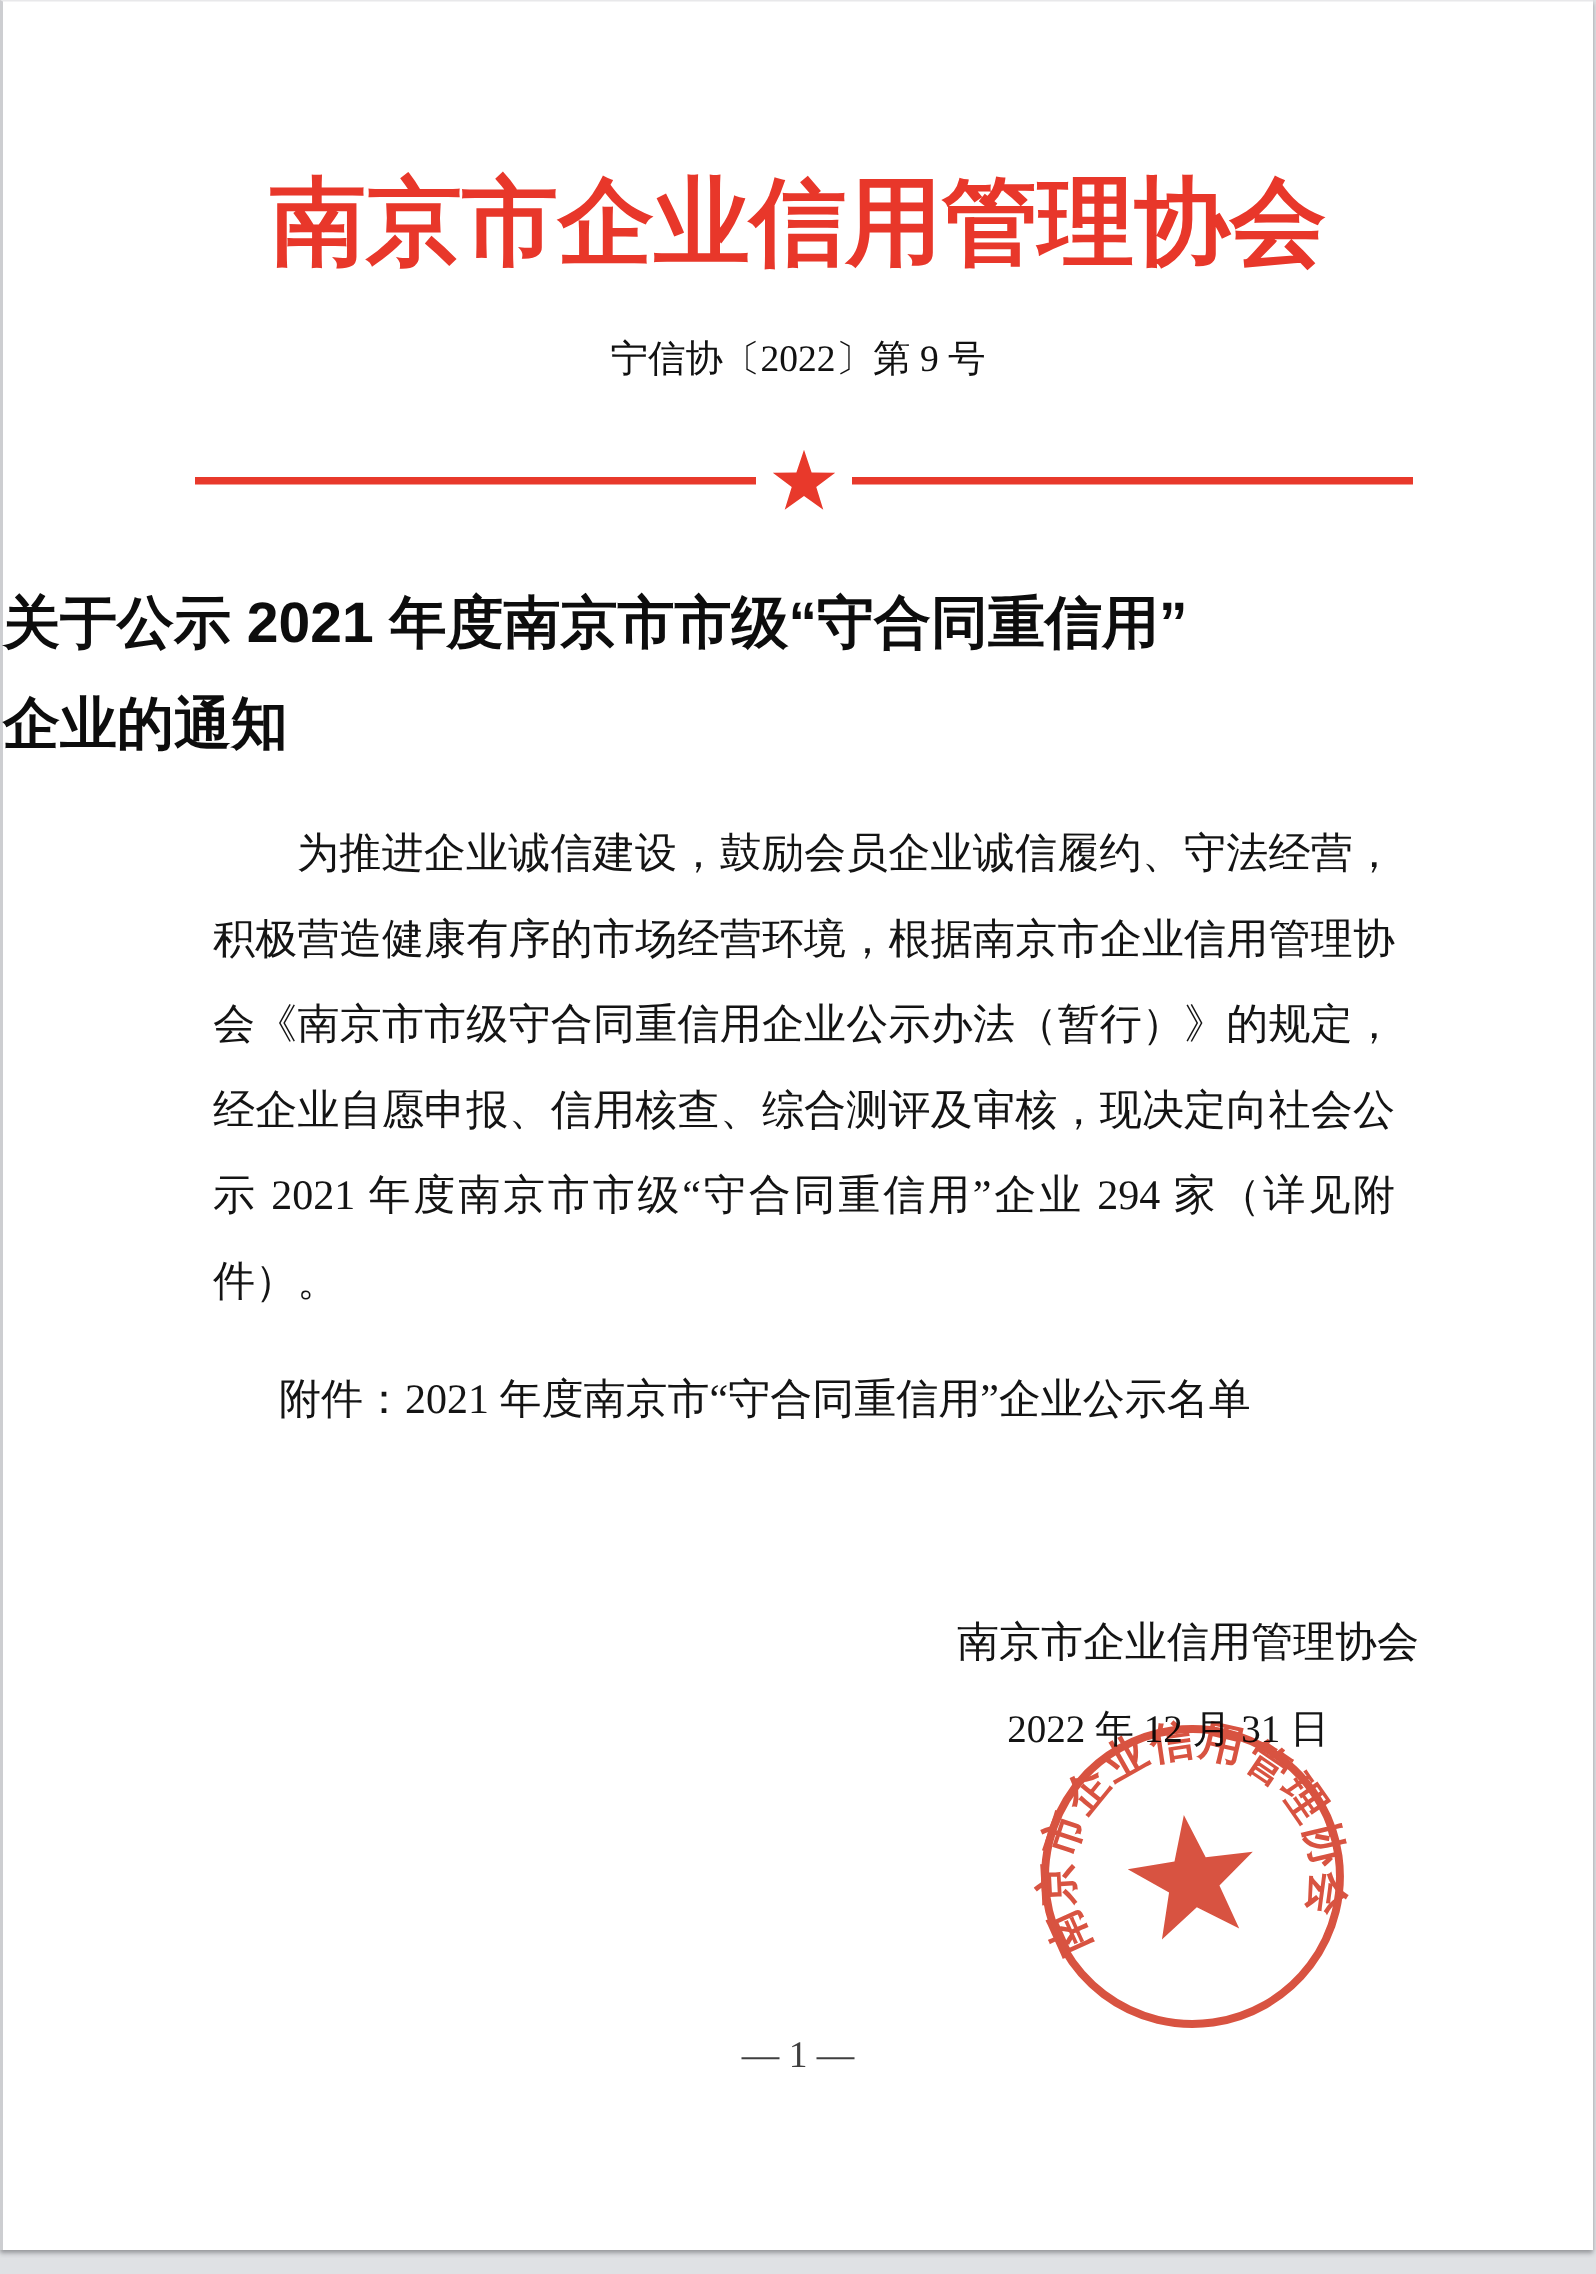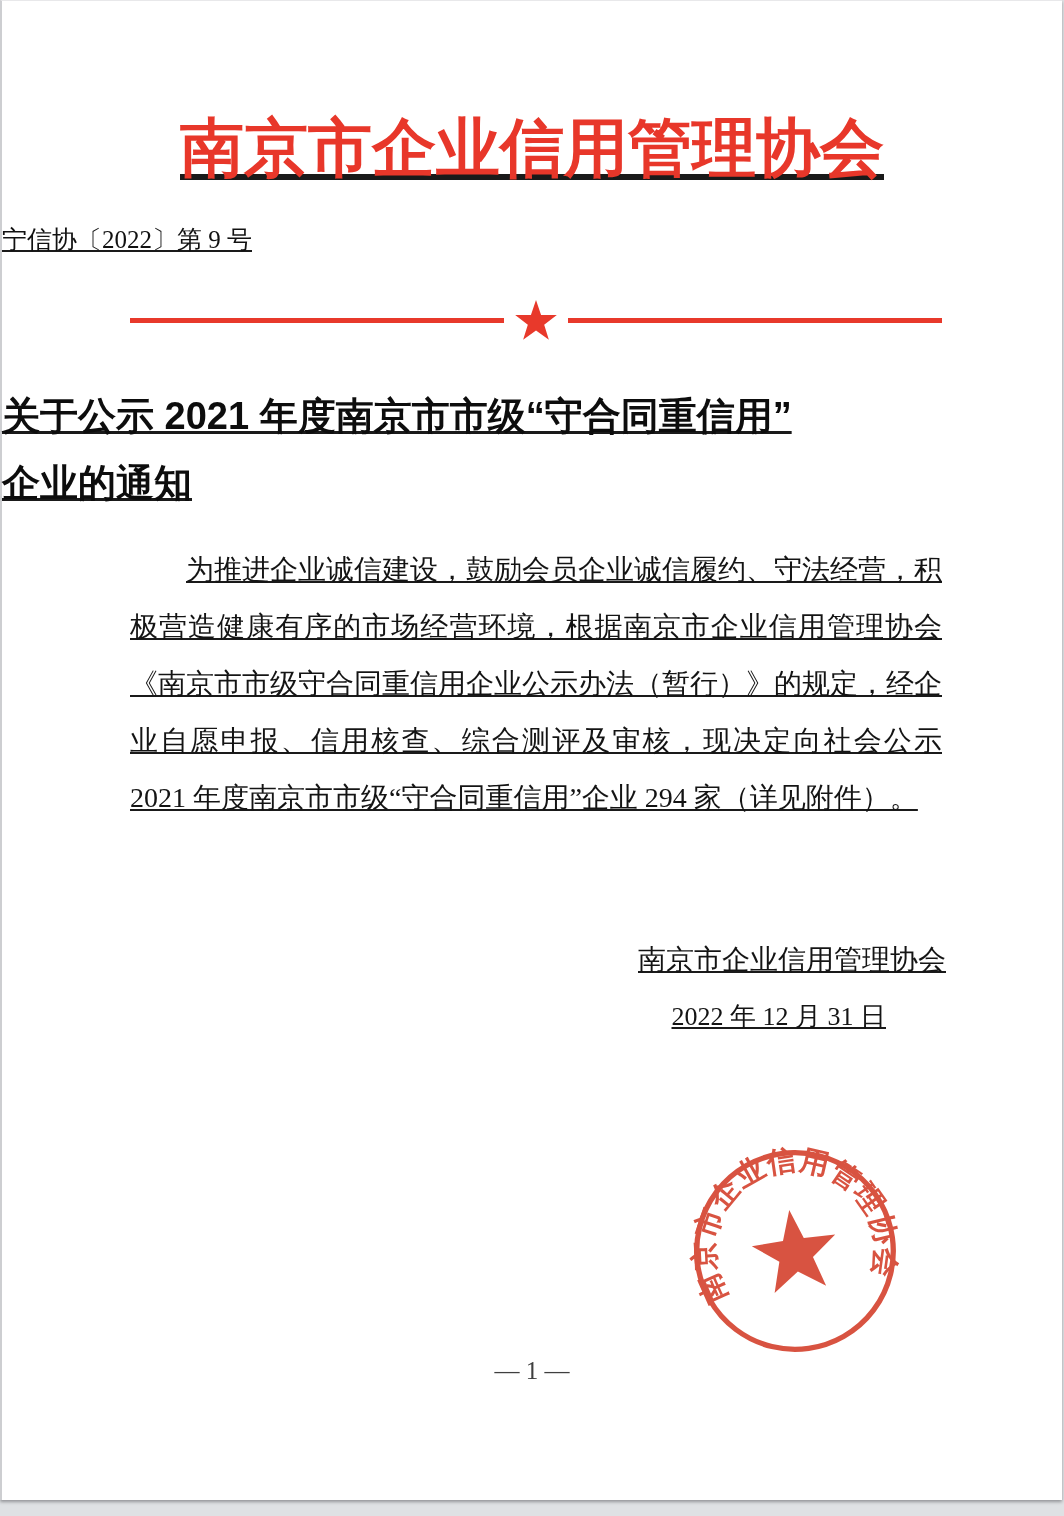--- a/index.html
+++ b/index.html
@@ -19,34 +19,34 @@
     left: 0;
     top: 0;
     width: 1062px;
     height: 1500px;
     background: #ffffff;
     border-left: 2px solid #cdced1;
     border-top: 1px solid #e8e8ea;
     box-shadow: 0 2px 3px rgba(60,60,65,0.45);
     box-sizing: border-box;
     color: #1a1a1a;
-    text-decoration: underline;
   }
   .org-title {
     margin-top: 112px;
     text-align: center;
     font-size: 64px;
     line-height: 70px;
     font-weight: bold;
     color: #e8372a;
     letter-spacing: 0px;
     font-family: "Liberation Sans", sans-serif;
   }
   .doc-number {
     margin-top: 42px;
+    text-align: center;
     font-size: 25px;
     line-height: 30px;
     color: #111;
     font-family: "Liberation Serif", serif;
   }
   .red-rule {
     margin: 44px 120px 0 128px;
     height: 42px;
     display: flex;
     align-items: center;
@@ -73,21 +73,21 @@
   }
   .body-block {
     margin: 24px 120px 0 128px;
     font-size: 28px;
     line-height: 57px;
     text-align: justify;
     font-family: "Liberation Serif", serif;
     color: #141414;
   }
   .body-block p {
-    margin: 0;
+    margin: 12px;
     text-indent: 2em;
   }
   .attachment {
     margin: 22px 120px 0 128px;
     font-size: 28px;
     line-height: 57px;
     text-indent: 2em;
     font-family: "Liberation Serif", serif;
     color: #141414;
   }
@@ -150,20 +150,21 @@
 
     <div class="doc-title">
       <div>关于公示 2021 年度南京市市级“守合同重信用”</div>
       <div>企业的通知</div>
     </div>
 
     <div class="body-block">
       <p>为推进企业诚信建设，鼓励会员企业诚信履约、守法经营，积极营造健康有序的市场经营环境，根据南京市企业信用管理协会《南京市市级守合同重信用企业公示办法（暂行）》的规定，经企业自愿申报、信用核查、综合测评及审核，现决定向社会公示 2021 年度南京市市级“守合同重信用”企业 294 家（详见附件）。</p>
     </div>
 
+    <div class="attachment">附件：2021 年度南京市“守合同重信用”企业公示名单</div>
 
     <div class="signature-org">南京市企业信用管理协会</div>
 
     <div class="signature-date">2022 年 12 月 31 日</div>
 
     <svg class="seal" viewBox="0 0 220 220">
       <g transform="rotate(-8 110 110)">
         <circle cx="110" cy="110" r="102" fill="none" stroke="#d4402c" stroke-width="5.5"></circle>
         <path id="sealArc" d="M 37.3,152 A 84,84 0 1 1 182.7,152" fill="none"></path>
         <text font-size="30" font-weight="bold" fill="#d4402c" letter-spacing="1" font-family="Liberation Sans, sans-serif">

